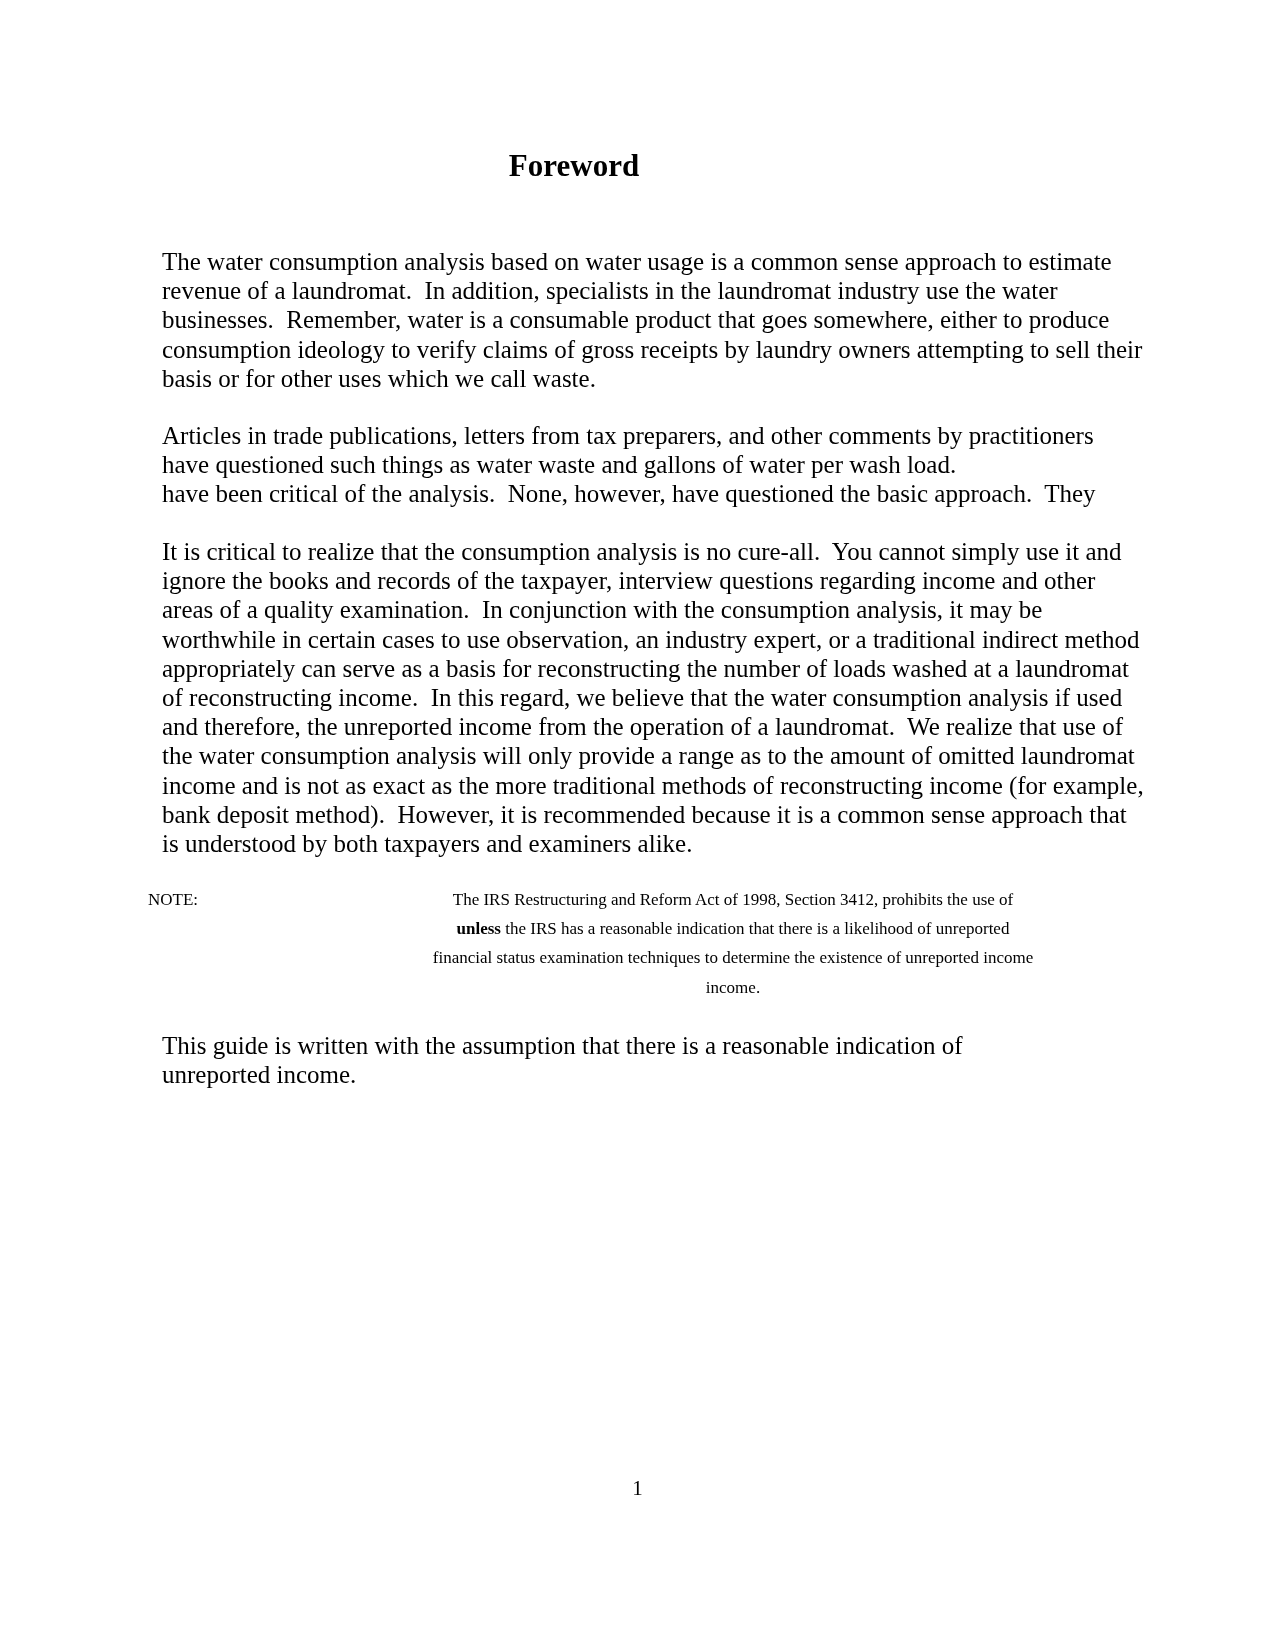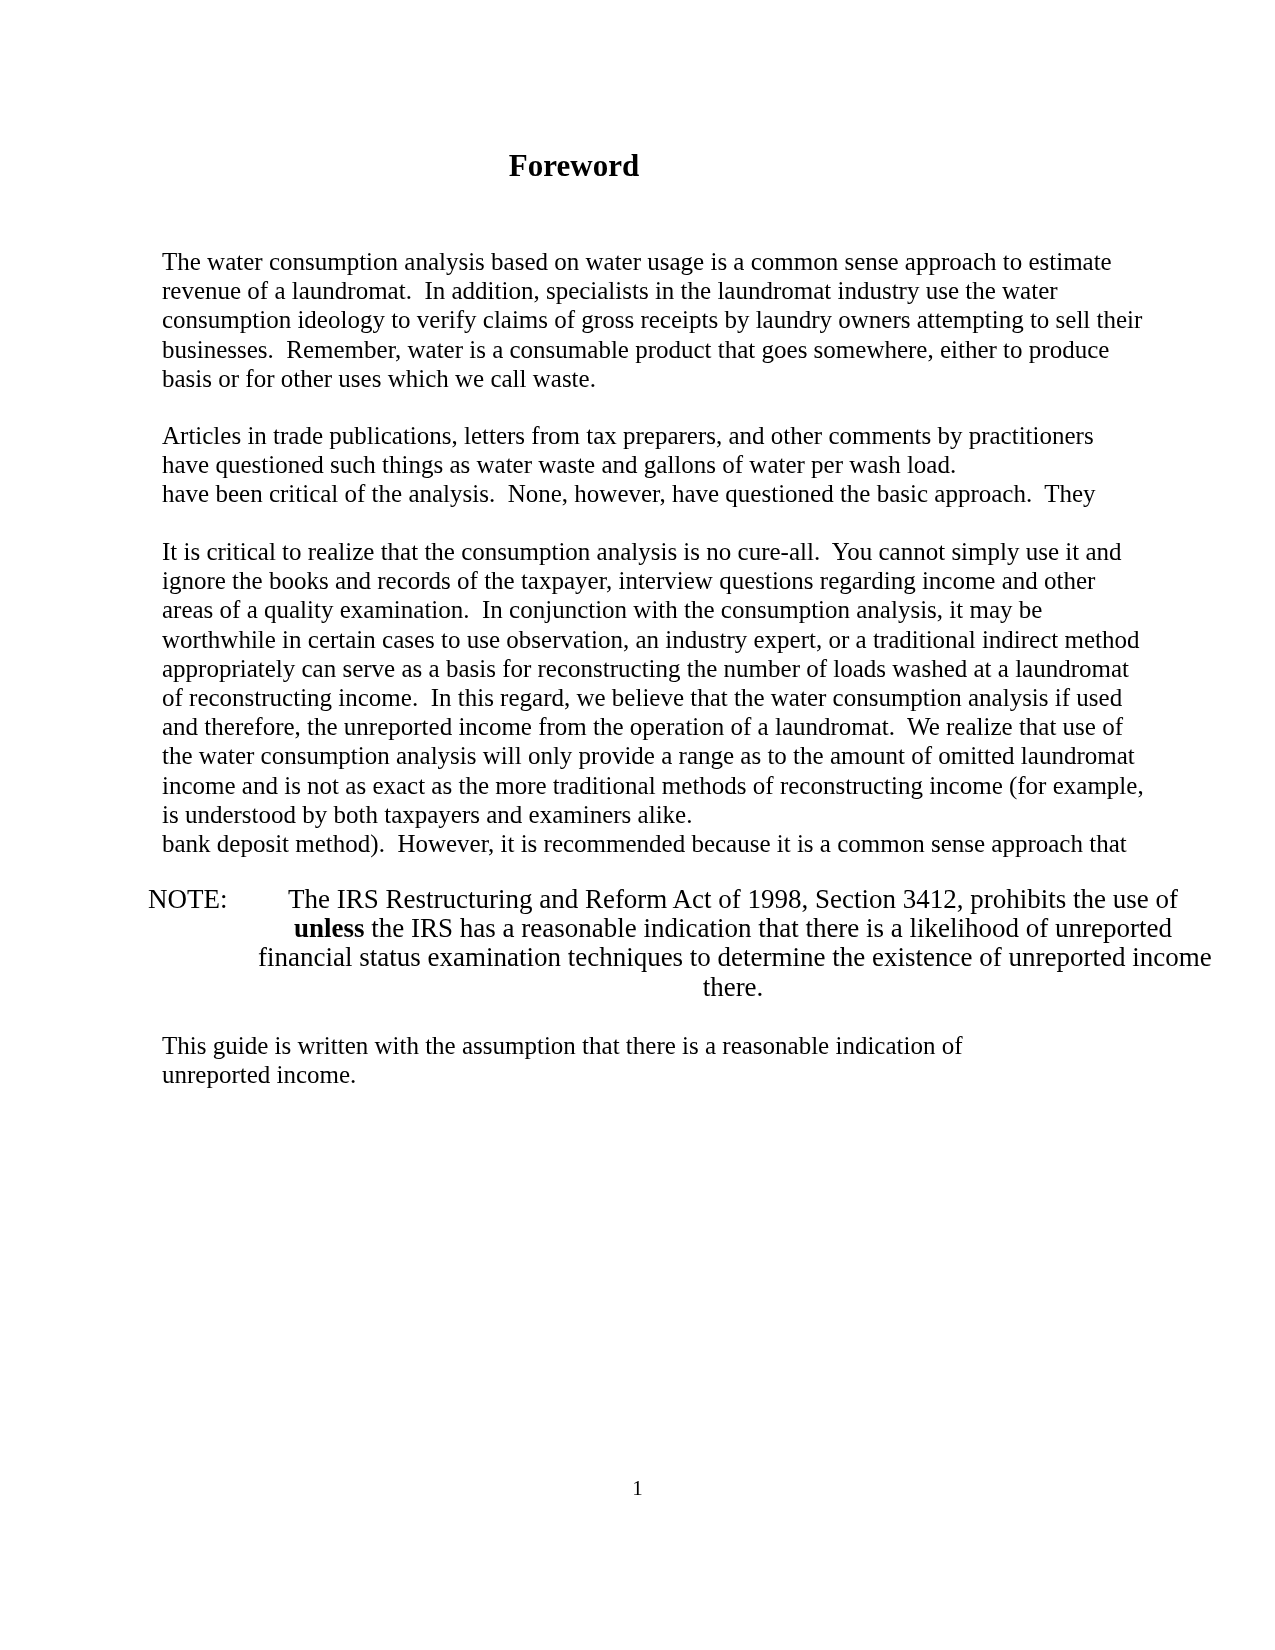--- a/index.html
+++ b/index.html
@@ -2,66 +2,66 @@
 <html><head>
 <meta charset="utf-8">
 <style>
   html, body { margin: 0; padding: 0; background: #ffffff; }
   body { width: 1275px; height: 1650px; position: relative; overflow: hidden;
          font-family: "Liberation Serif", "DejaVu Serif", serif; color: #000; }
   .title { position: absolute; top: 148px; left: 0; width: 1148px; text-align: center;
            font-size: 31px; font-weight: bold; }
   .block { position: absolute; left: 162px; width: 1000px; font-size: 25px; line-height: 29.2px; }
   .line { white-space: pre; display: block; }
-  .note { position: absolute; left: 148px; font-size: 27px; line-height: 29.2px; }
+  .note { position: absolute; left: 148px; font-size: 17px; line-height: 29.2px; }
   .note-label { position: absolute; left: 0; top: 0; white-space: pre; }
   .note-body { position: absolute; left: 110px; top: 0; width: 950px; text-align: center; }
   .bold { font-weight: normal; }
   .pagenum { position: absolute; top: 1476px; left: 0; width: 1275px; text-align: center; font-size: 21px; }
 </style>
 </head>
 <body>
 
 <div class="title">Foreword</div>
 
 <div class="block" style="top:247px;">
   <span class="line">The water consumption analysis based on water usage is a common sense approach to estimate</span>
   <span class="line">revenue of a laundromat.  In addition, specialists in the laundromat industry use the water</span>
+  <span class="line">businesses.  Remember, water is a consumable product that goes somewhere, either to produce</span>
   <span class="line">consumption ideology to verify claims of gross receipts by laundry owners attempting to sell their</span>
-  <span class="line">businesses.  Remember, water is a consumable product that goes somewhere, either to produce</span>
   <span class="line">basis or for other uses which we call waste.</span>
 </div>
 
 <div class="block" style="top:421px;">
   <span class="line">Articles in trade publications, letters from tax preparers, and other comments by practitioners</span>
   <span class="line">have questioned such things as water waste and gallons of water per wash load.</span>
   <span class="line">have been critical of the analysis.  None, however, have questioned the basic approach.  They</span>
 </div>
 
 <div class="block" style="top:537px;">
   <span class="line">It is critical to realize that the consumption analysis is no cure-all.  You cannot simply use it and</span>
   <span class="line">ignore the books and records of the taxpayer, interview questions regarding income and other</span>
   <span class="line">areas of a quality examination.  In conjunction with the consumption analysis, it may be</span>
   <span class="line">worthwhile in certain cases to use observation, an industry expert, or a traditional indirect method</span>
   <span class="line">appropriately can serve as a basis for reconstructing the number of loads washed at a laundromat</span>
   <span class="line">of reconstructing income.  In this regard, we believe that the water consumption analysis if used</span>
   <span class="line">and therefore, the unreported income from the operation of a laundromat.  We realize that use of</span>
   <span class="line">the water consumption analysis will only provide a range as to the amount of omitted laundromat</span>
   <span class="line">income and is not as exact as the more traditional methods of reconstructing income (for example,</span>
+  <span class="line">bank deposit method).  However, it is recommended because it is a common sense approach that</span>
   <span class="line">is understood by both taxpayers and examiners alike.</span>
-  <span class="line">bank deposit method).  However, it is recommended because it is a common sense approach that</span>
 </div>
 
 <div class="note" style="top:885px; width:1000px; height:120px;">
   <span class="note-label">NOTE:</span>
   <div class="note-body">
     <span class="line">The IRS Restructuring and Reform Act of 1998, Section 3412, prohibits the use of</span>
     <span class="line"><b>unless</b><span> the IRS has a reasonable indication that there is a likelihood of unreported</span></span>
     <span class="line">financial status examination techniques to determine the existence of unreported income</span>
-    <span class="line">there.</span>
+    <span class="line">income.</span>
   </div>
 </div>
 
 <div class="block bold" style="top:1031px;">
   <span class="line">This guide is written with the assumption that there is a reasonable indication of</span>
   <span class="line">unreported income.</span>
 </div>
 
 <div class="pagenum">1</div>
 

